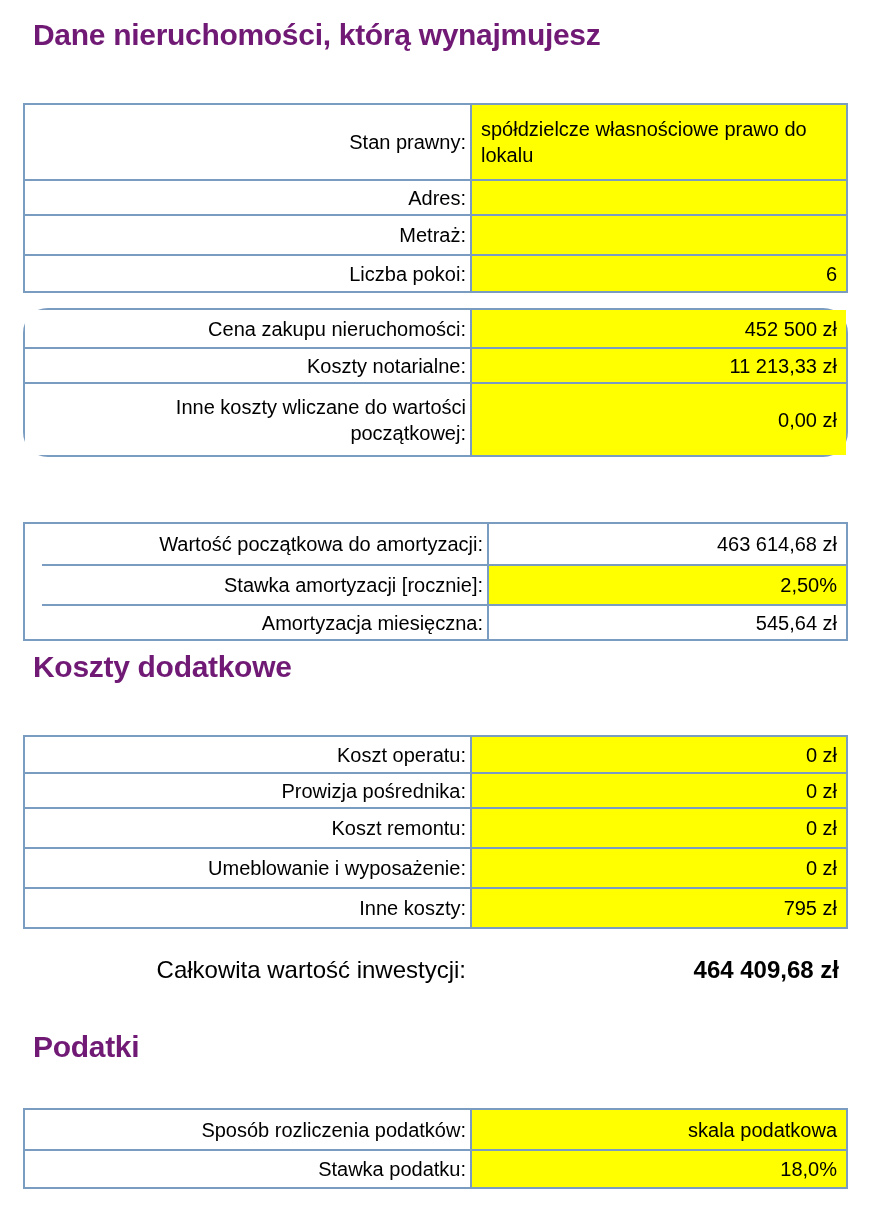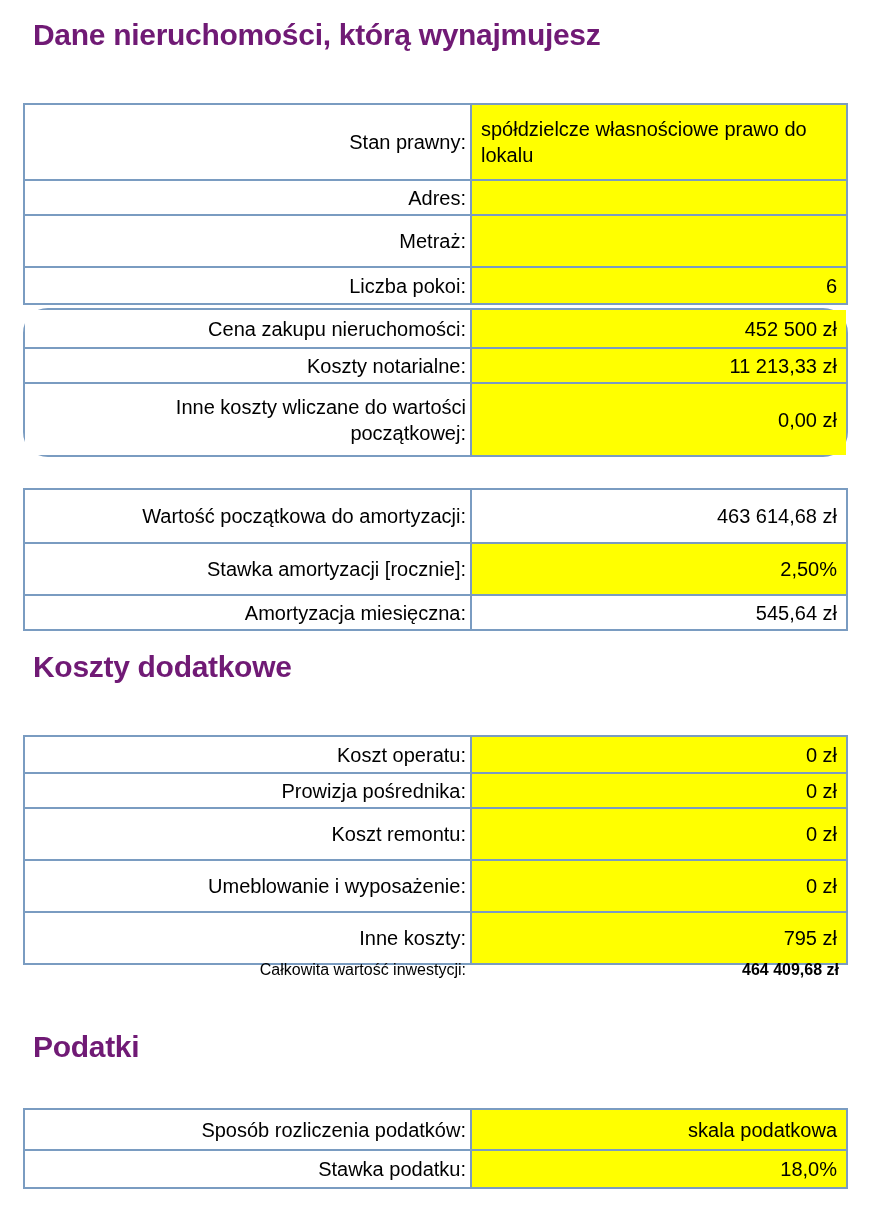--- a/index.html
+++ b/index.html
@@ -43,25 +43,25 @@
     flex:1;
     display:flex;align-items:center;justify-content:flex-end;
     text-align:right;
     padding:2px 9px;
     background:var(--fill);
     line-height:1.3;
   }
   .val.left{justify-content:flex-start;text-align:left;}
   .val.white{background:#fff;}
   .val.bold{font-weight:400;}
-  .h35{height:35px}.h36{height:52px}.h37{height:37px}
+  .h35{height:35px}.h36{height:40px}.h37{height:37px}
   .h38{height:38px}.h39{height:39px}.h73{height:73px}.h74{height:74px}
   .total-row{
     position:absolute;left:23px;top:952px;width:825px;height:36px;
-    display:flex;font-size:16px;gap:28px;
+    display:flex;font-size:24px;gap:28px;
   }
   .total-row .t-lbl{
     width:447px;flex:none;
     display:flex;align-items:center;justify-content:flex-end;
     padding-right:4px;
   }
   .total-row .t-val{
     flex:1;display:flex;align-items:center;justify-content:flex-end;
     padding-right:9px;font-weight:700;
   }
@@ -100,21 +100,21 @@
     <div class="row h35">
       <div class="lbl">Koszty notarialne:</div>
       <div class="val">11 213,33 zł</div>
     </div>
     <div class="row h73">
       <div class="lbl wrap">Inne koszty wliczane do wartości początkowej:</div>
       <div class="val">0,00 zł</div>
     </div>
   </div>
 
-  <div class="tbl" style="top:488px;">
+  <div class="tbl" style="top:522px;padding-left:17px;">
     <div class="row h36">
       <div class="lbl">Wartość początkowa do amortyzacji:</div>
       <div class="val white">463 614,68 zł</div>
     </div>
     <div class="row h36">
       <div class="lbl">Stawka amortyzacji [rocznie]:</div>
       <div class="val">2,50%</div>
     </div>
     <div class="row h35">
       <div class="lbl">Amortyzacja miesięczna:</div>

